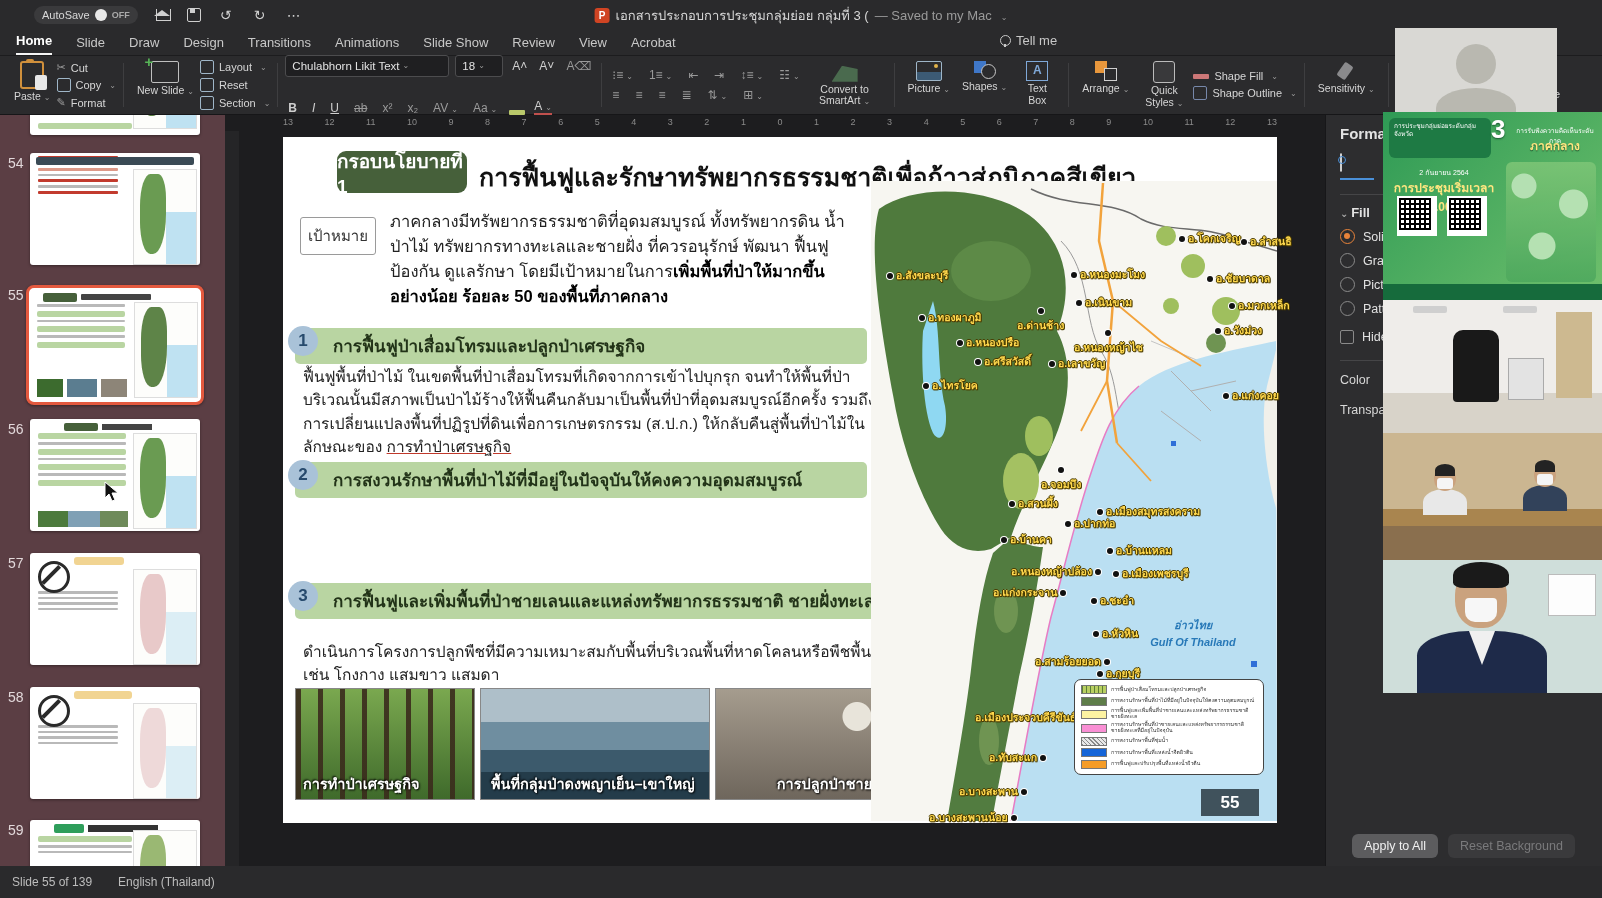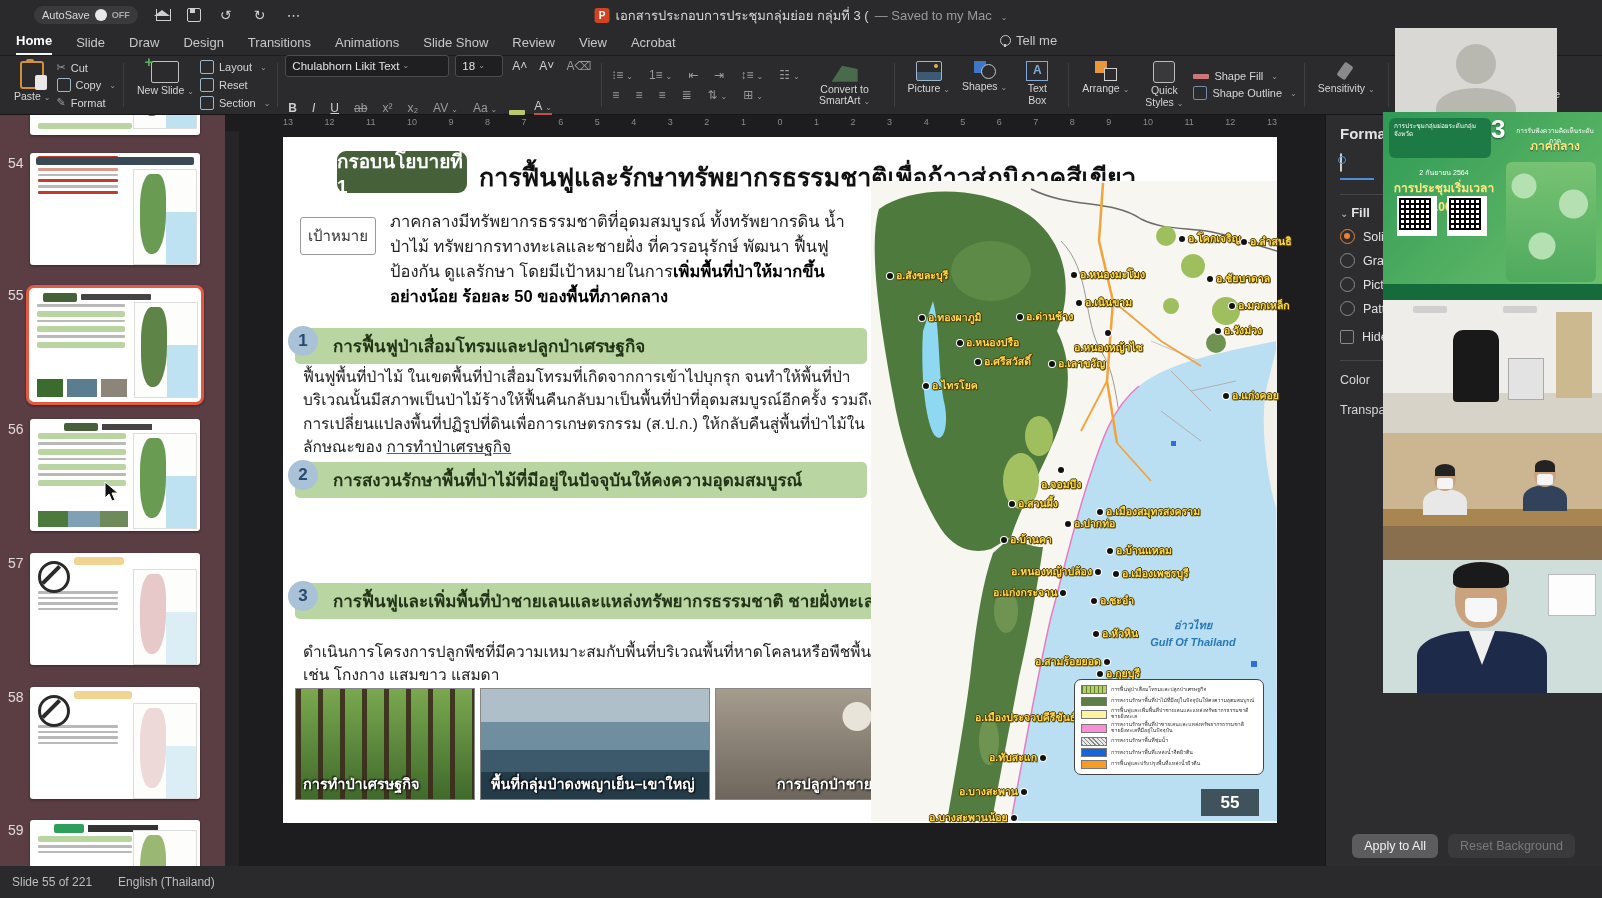--- a/index.html
+++ b/index.html
@@ -594,21 +594,21 @@
             <span>อ.หนองปรือ</span>
           </span>
           <span class="mlabel" style="left: 104px; top: 172px; flex-direction: row;">
             <span class="mdot"></span>
             <span>อ.ศรีสวัสดิ์</span>
           </span>
           <span class="mlabel" style="left: 52px; top: 196px; flex-direction: row;">
             <span class="mdot"></span>
             <span>อ.ไทรโยค</span>
           </span>
-          <span class="mlabel" style="left: 146px; top: 127px; flex-direction: row;">
+          <span class="mlabel" style="left: 146px; top: 127px; flex-direction: column;">
             <span class="mdot"></span>
             <span>อ.ด่านช้าง</span>
           </span>
           <span class="mlabel" style="left: 200px; top: 85px; flex-direction: row;">
             <span class="mdot"></span>
             <span>อ.หนองมะโมง</span>
           </span>
           <span class="mlabel" style="left: 205px; top: 113px; flex-direction: row;">
             <span class="mdot"></span>
             <span>อ.เนินขาม</span>
@@ -836,16 +836,16 @@
     <div class="man-body"></div>
     <div class="man-shirt"></div>
     <div class="man-head"></div>
     <div class="man-hair"></div>
     <div class="man-mask"></div>
   </div>
 </div>
 
 <div id="statusbar" class="abs">
   <div class="sb-left">
-    <span>Slide 55 of 221</span>
+    <span>Slide 55 of 139</span>
     <span>English (Thailand)</span>
   </div>
 </div>
 
 </body></html>

